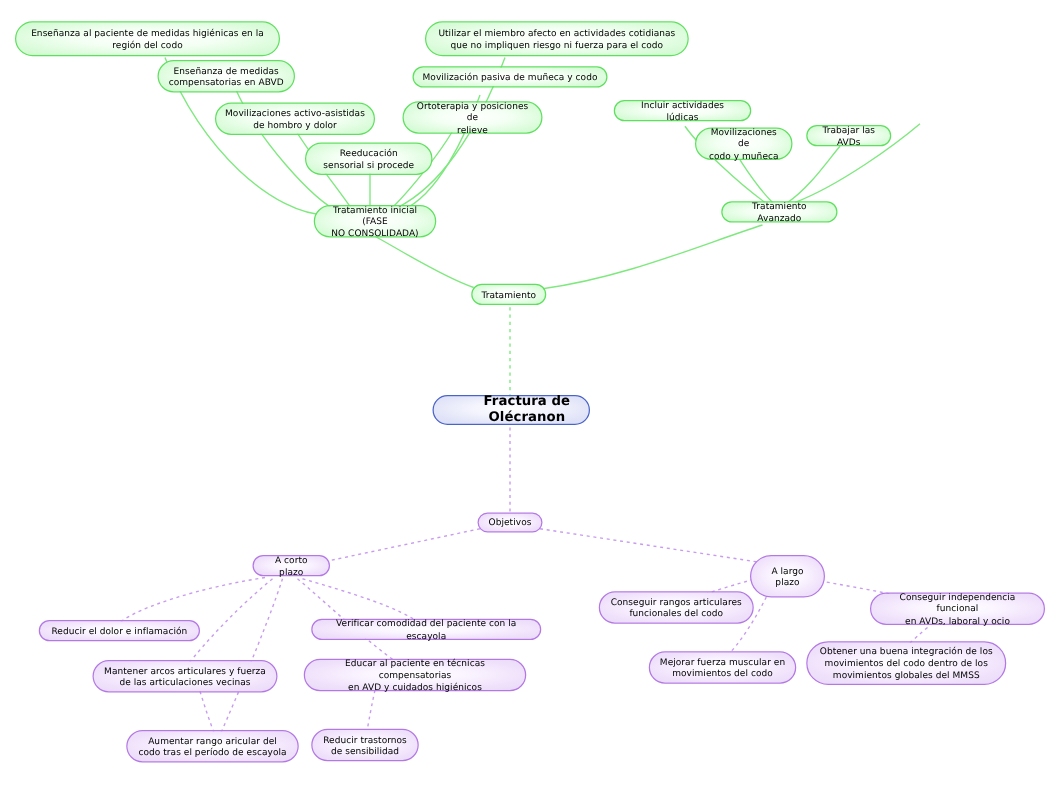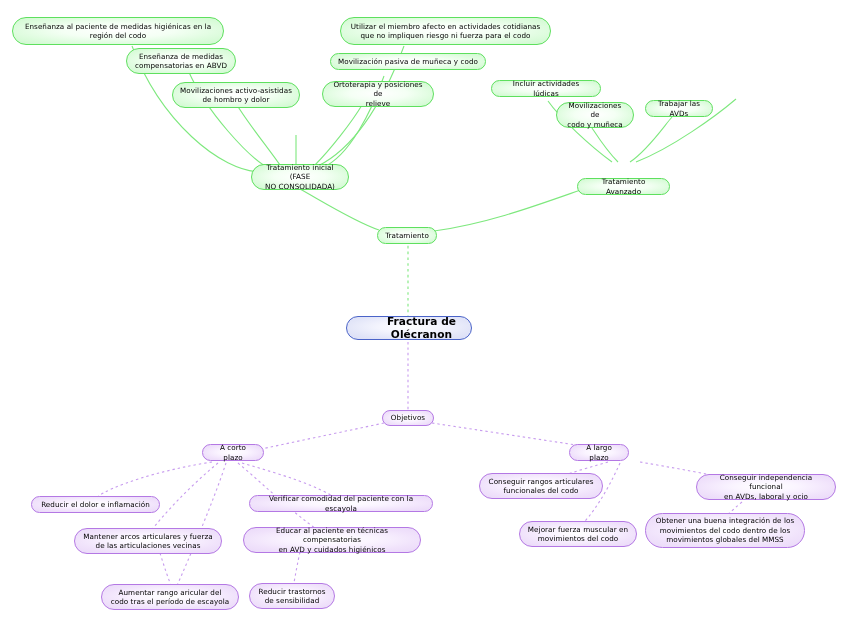--- a/index.html
+++ b/index.html
@@ -97,37 +97,39 @@
     </g>
   </svg>
 
   <div class="node center" style="left:346px; top:316px; width:126px; height:24px;padding-left:32px;">Fractura de Olécranon</div>
 
   <div class="node green" style="left:377px; top:227px; width:60px; height:17px;">Tratamiento</div>
 
   <div class="node green" style="left:251px; top:164px; width:98px; height:26px;">Tratamiento inicial (FASE
 NO CONSOLIDADA)</div>
 
-  <div class="node green" style="left:577px; top:178px; width:93px; height:17px;">Tratamiento Avanzado</div>
+  <div class="node green" style="left:577px; top:161px; width:93px; height:17px;">Tratamiento Avanzado</div>
 
   <div class="node purple" style="left:382px; top:410px; width:52px; height:16px;">Objetivos</div>
 
   <div class="node purple" style="left:202px; top:444px; width:62px; height:17px;">A corto plazo</div>
 
-  <div class="node purple" style="left:569px; top:444px; width:60px; height:17px;text-align:center;">A largo plazo</div>
+  <div class="node purple" style="left:600px; top:444px; width:60px; height:34px;text-align:center;">A largo plazo</div>
 
   <div class="node green" style="left:12px; top:17px; width:212px; height:28px;">Enseñanza al paciente de medidas higiénicas en la
 región del codo</div>
 
   <div class="node green" style="left:126px; top:48px; width:110px; height:26px;">Enseñanza de medidas
 compensatorias en ABVD</div>
 
   <div class="node green" style="left:172px; top:82px; width:128px; height:26px;">Movilizaciones activo-asistidas
 de hombro y dolor</div>
 
+  <div class="node green" style="left:244px; top:114px; width:102px; height:26px;">Reeducación
+sensorial si procede</div>
 
   <div class="node green" style="left:340px; top:17px; width:211px; height:28px;">Utilizar el miembro afecto en actividades cotidianas
 que no impliquen riesgo ni fuerza para el codo</div>
 
   <div class="node green" style="left:330px; top:53px; width:156px; height:17px;">Movilización pasiva de muñeca y codo</div>
 
   <div class="node green" style="left:322px; top:81px; width:112px; height:26px;">Ortoterapia y posiciones de
 relieve</div>
 
   <div class="node green" style="left:491px; top:80px; width:110px; height:17px;">Incluir actividades lúdicas</div>

